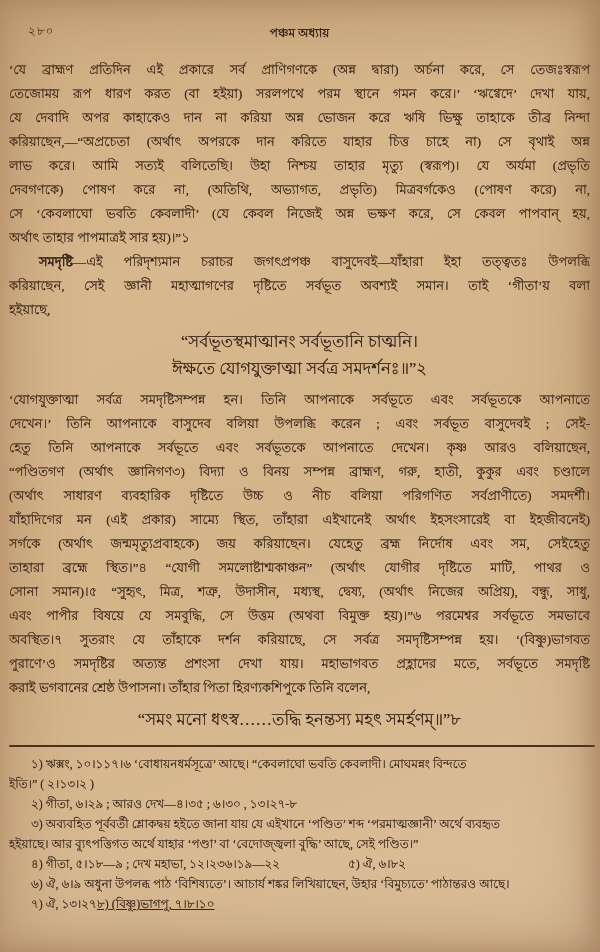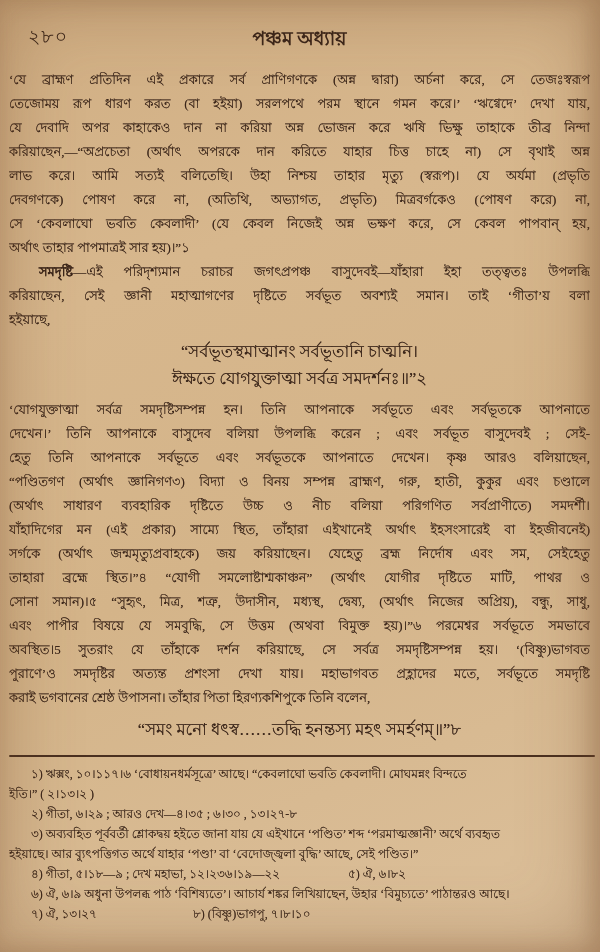--- a/index.html
+++ b/index.html
@@ -11,39 +11,39 @@
     overflow:hidden;
     background:linear-gradient(158deg,#d0ae83 0%,#d7b78d 28%,#d4b489 55%,#dcc09b 100%);
     color:#3a2519;
     font-family:"Liberation Serif","DejaVu Sans",serif;
   }
   .vignette{
     position:absolute;inset:0;pointer-events:none;
     box-shadow:inset 0 0 70px 12px rgba(110,70,35,.28), inset -10px 0 22px rgba(110,70,35,.22), inset 0 -8px 18px rgba(190,150,110,.25);
   }
   .inner{position:relative;padding:14px 10px 0 9px;}
-  .header{position:relative;height:24px;margin-bottom:30px;font-size:19px;}
+  .header{position:relative;height:24px;margin-bottom:20px;font-size:12px;}
   .pagenum{position:absolute;left:19px;top:8px;letter-spacing:1px;}
   .chapter{position:absolute;left:50%;top:10px;transform:translateX(-50%);font-weight:bold;white-space:nowrap;}
   .tl{height:24px;line-height:24px;font-size:13px;white-space:nowrap;overflow:hidden;
       text-shadow:0 0 .5px rgba(58,37,25,.55);}
   .j{text-align:justify;text-align-last:justify;}
   .first-indent{padding-left:30px;}
   .lead{font-weight:bold;}
   .verse{text-align:center;margin:6px 0;}
   .vl{height:27px;line-height:27px;font-size:16.5px;white-space:nowrap;overflow:hidden;
       text-shadow:0 0 .5px rgba(58,37,25,.55);}
   .rule{height:2px;background:#4a3020;margin:12px 2px 7px 0;width:586px;border-radius:1px;}
   .footnotes{margin-top:2px;}
   .fl{height:20px;line-height:20px;font-size:12px;white-space:nowrap;overflow:hidden;
       text-shadow:0 0 .4px rgba(58,37,25,.5);}
   .ind{padding-left:22px;}
   .fpart{display:inline-block;}
   .gap-f5{margin-left:68px;}
-  .gap-f8{margin-left:96px;}
+  .gap-f8{text-decoration:underline;}
 </style>
 </head>
 <body>
 
 <div class="page">
   <div class="inner">
 
     <div class="header">
       <span class="pagenum">২৮০</span>
       <span class="chapter">পঞ্চম অধ্যায়</span>
@@ -75,21 +75,21 @@
       <div class="tl j">‘যোগযুক্তাত্মা সর্বত্র সমদৃষ্টিসম্পন্ন হন।  তিনি আপনাকে সর্বভূতে এবং সর্বভূতকে আপনাতে</div>
       <div class="tl j">দেখেন।’  তিনি আপনাকে বাসুদেব বলিয়া উপলব্ধি করেন ;  এবং সর্বভূত বাসুদেবই ;  সেই-</div>
       <div class="tl j">হেতু তিনি আপনাকে সর্বভূতে এবং সর্বভূতকে আপনাতে দেখেন।  কৃষ্ণ আরও বলিয়াছেন,</div>
       <div class="tl j">“পণ্ডিতগণ (অর্থাৎ জ্ঞানিগণ৩) বিদ্যা ও বিনয় সম্পন্ন ব্রাহ্মণ, গরু, হাতী, কুকুর এবং চণ্ডালে</div>
       <div class="tl j">(অর্থাৎ সাধারণ ব্যবহারিক দৃষ্টিতে উচ্চ ও নীচ বলিয়া পরিগণিত সর্বপ্রাণীতে) সমদর্শী।</div>
       <div class="tl j">যাঁহাদিগের মন (এই প্রকার) সাম্যে স্থিত, তাঁহারা এইখানেই অর্থাৎ ইহসংসারেই বা ইহজীবনেই)</div>
       <div class="tl j">সর্গকে (অর্থাৎ জন্মমৃত্যুপ্রবাহকে) জয় করিয়াছেন।  যেহেতু ব্রহ্ম নির্দোষ এবং সম, সেইহেতু</div>
       <div class="tl j">তাহারা ব্রহ্মে স্থিত।”৪  “যোগী সমলোষ্টাশ্মকাঞ্চন” (অর্থাৎ যোগীর দৃষ্টিতে মাটি, পাথর ও</div>
       <div class="tl j">সোনা সমান)।৫  “সুহৃৎ, মিত্র, শত্রু, উদাসীন, মধ্যস্থ, দ্বেষ্য, (অর্থাৎ নিজের অপ্রিয়), বন্ধু, সাধু,</div>
       <div class="tl j">এবং পাপীর বিষয়ে যে সমবুদ্ধি, সে উত্তম (অথবা বিমুক্ত হয়)।”৬  পরমেশ্বর সর্বভূতে সমভাবে</div>
-      <div class="tl j">অবস্থিত।5  সুতরাং যে তাঁহাকে দর্শন করিয়াছে, সে সর্বত্র সমদৃষ্টিসম্পন্ন হয়।  ‘(বিষ্ণু)ভাগবত</div>
+      <div class="tl j">অবস্থিত।৭  সুতরাং যে তাঁহাকে দর্শন করিয়াছে, সে সর্বত্র সমদৃষ্টিসম্পন্ন হয়।  ‘(বিষ্ণু)ভাগবত</div>
       <div class="tl j">পুরাণে’ও সমদৃষ্টির অত্যন্ত প্রশংসা দেখা যায়।  মহাভাগবত প্রহ্লাদের মতে, সর্বভূতে সমদৃষ্টি</div>
       <div class="tl">করাই ভগবানের শ্রেষ্ঠ উপাসনা।  তাঁহার পিতা হিরণ্যকশিপুকে তিনি বলেন,</div>
     </div>
 
     <div class="verse">
       <div class="vl">“সমং মনো ধৎস্ব……তদ্ধি হনন্তস্য মহৎ সমর্হণম্॥”৮</div>
     </div>
 
     <div class="rule"></div>
 

